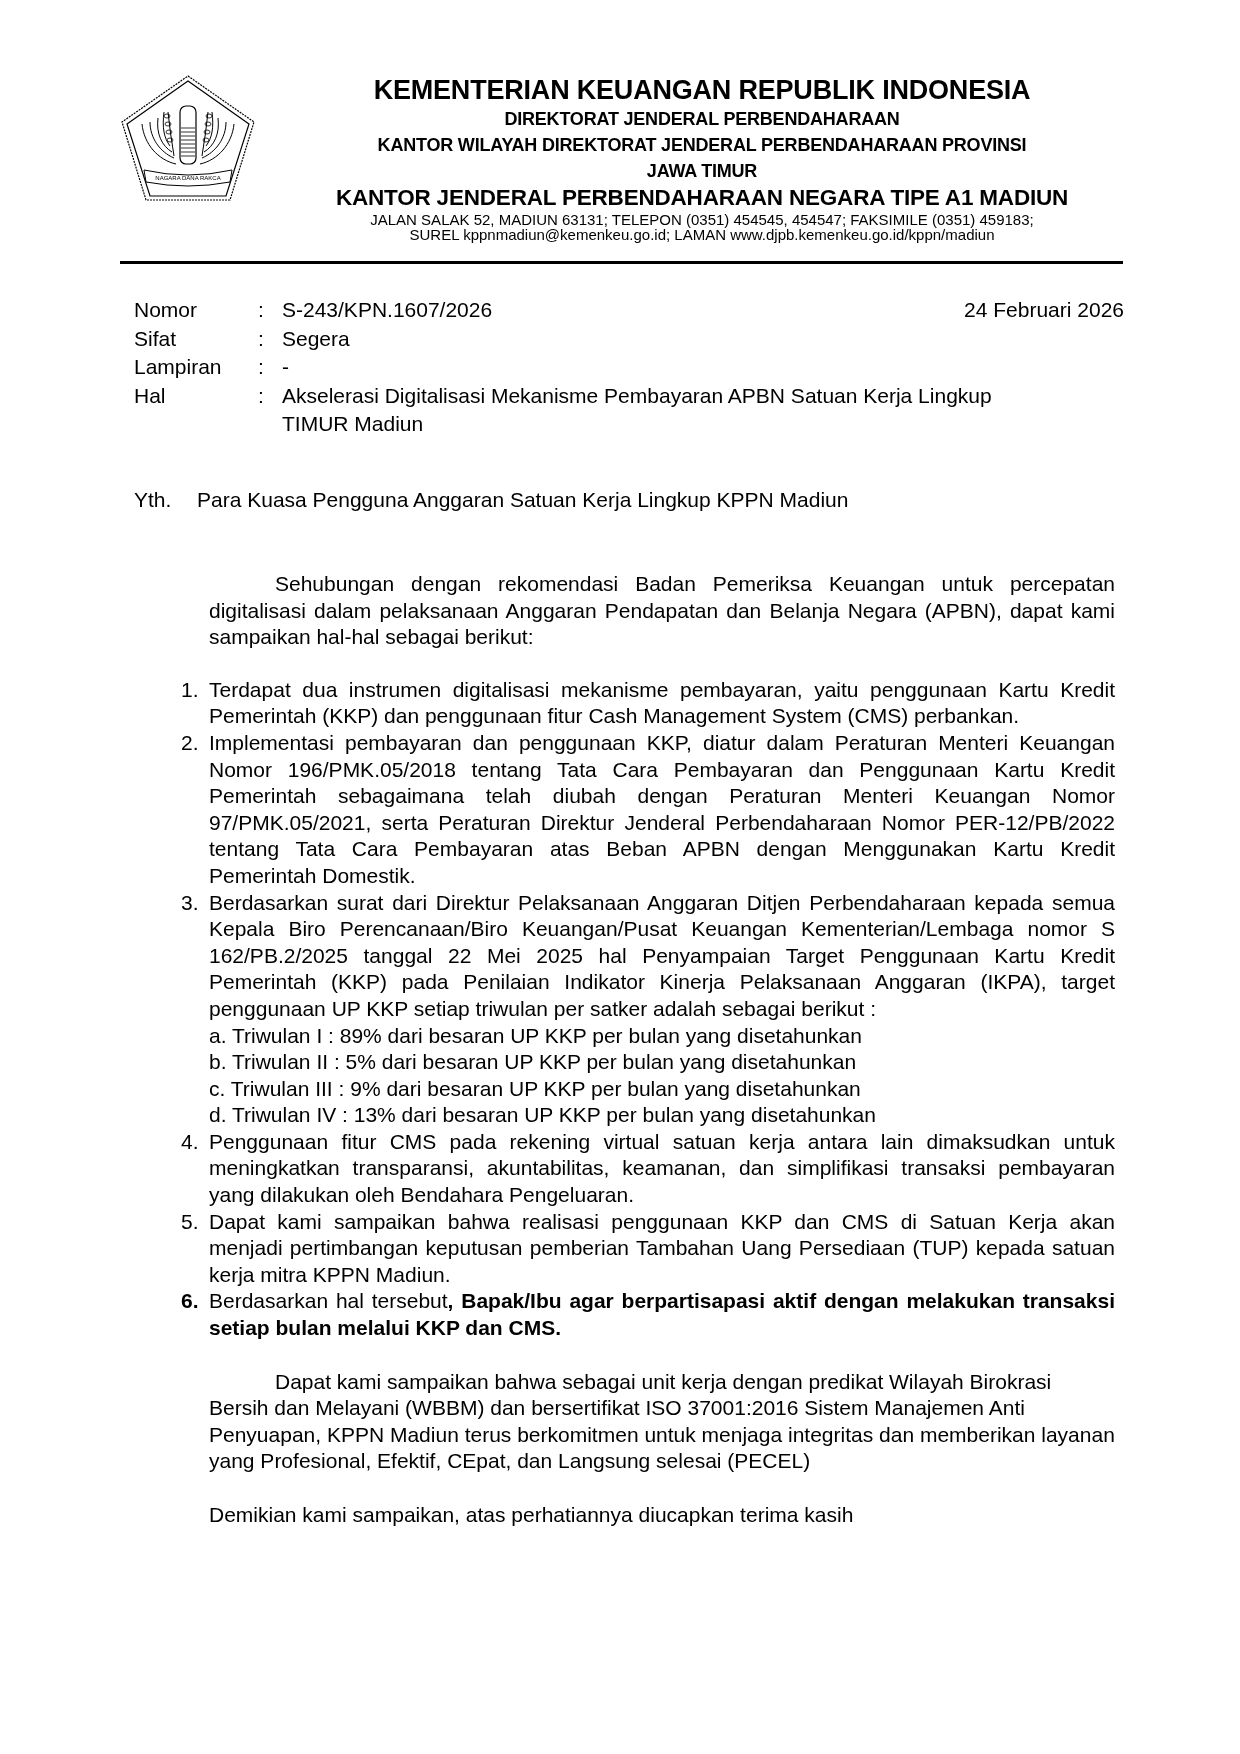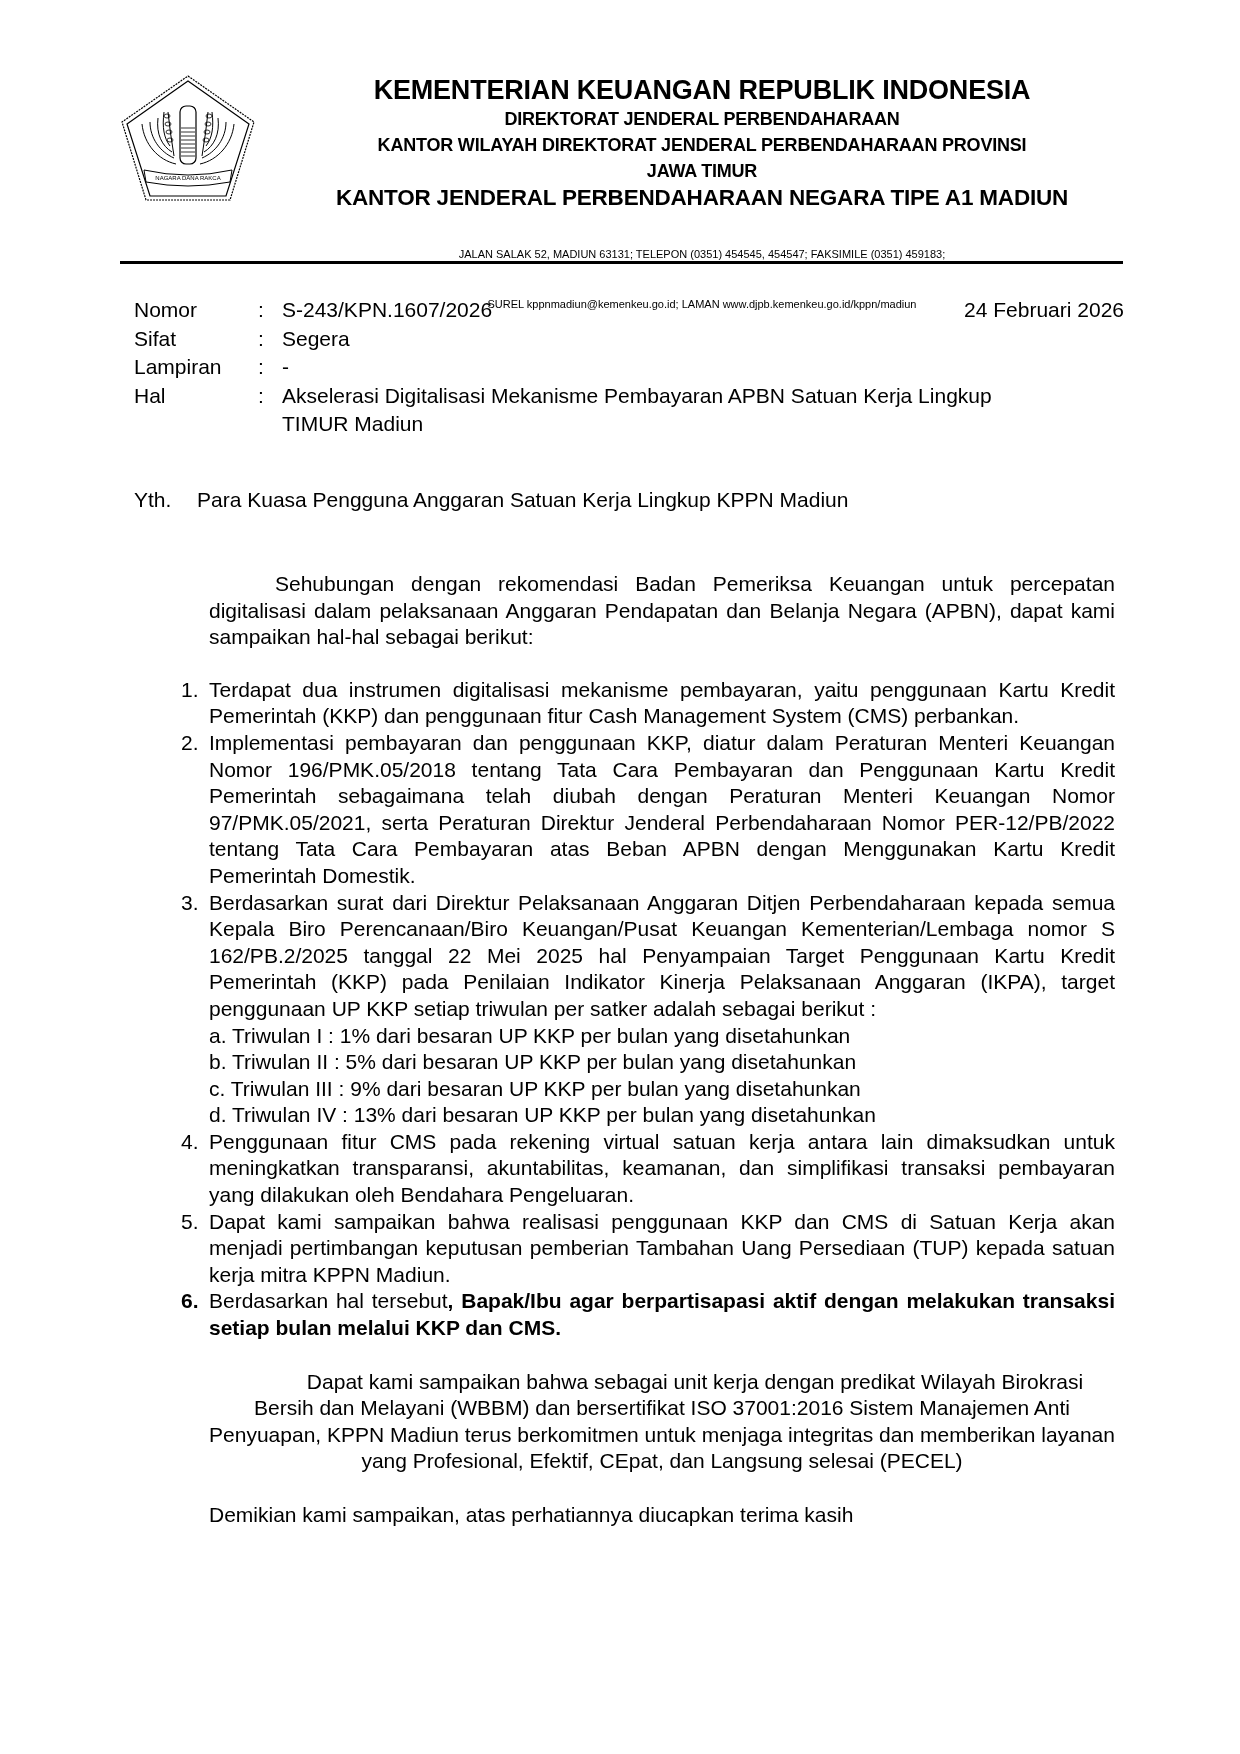--- a/index.html
+++ b/index.html
@@ -4,21 +4,21 @@
 <style>
   html, body { margin:0; padding:0; background:#ffffff; }
   body { width:1240px; height:1754px; position:relative; overflow:hidden;
          font-family:"Liberation Sans", sans-serif; color:#000; }
   .page { position:absolute; left:0; top:0; width:996px; height:1754px; }
   .logo { position:absolute; left:118px; top:72px; width:140px; height:132px; }
   .kop { position:absolute; left:262px; top:74px; width:880px; text-align:center; }
   .kop .l1 { font-size:27px; font-weight:bold; line-height:32px; letter-spacing:-0.2px; }
   .kop .l2 { font-size:18px; font-weight:bold; line-height:26px; letter-spacing:-0.2px; }
   .kop .l5 { font-size:22.5px; font-weight:bold; line-height:28px; letter-spacing:-0.2px; }
-  .kop .addr { font-size:11px; line-height:15px;margin-top:35px; }
+  .kop .addr { font-size:15px; line-height:15px; }
   .rule { position:absolute; left:120px; top:261px; width:1003px; height:3px; background:#000; }
   .meta { position:absolute; left:134px; top:296px; width:990px; font-size:21px; line-height:28.5px; }
   .meta .row { display:flex; }
   .meta .lbl { width:124px; }
   .meta .colon { width:24px; }
   .meta .val { flex:1; }
   .meta .date { position:absolute; right:0; top:0; }
   .yth { position:absolute; left:134px; top:486px; font-size:21px; line-height:28px; display:flex; }
   .yth .lbl { width:63px; }
   .body { position:absolute; left:209px; top:571px; width:906px; font-size:21px; line-height:26.6px; text-align:justify; }
@@ -130,37 +130,37 @@
         <span>Terdapat dua instrumen digitalisasi mekanisme pembayaran, yaitu penggunaan Kartu Kredit Pemerintah (KKP) dan penggunaan fitur Cash Management System (CMS) perbankan.</span>
       </li>
       <li>
         <span class="num">2.</span>
         <span>Implementasi pembayaran dan penggunaan KKP, diatur dalam Peraturan Menteri Keuangan Nomor 196/PMK.05/2018 tentang Tata Cara Pembayaran dan Penggunaan Kartu Kredit Pemerintah sebagaimana telah diubah dengan Peraturan Menteri Keuangan Nomor 97/PMK.05/2021, serta Peraturan Direktur Jenderal Perbendaharaan Nomor PER-12/PB/2022 tentang Tata Cara Pembayaran atas Beban APBN dengan Menggunakan Kartu Kredit Pemerintah Domestik.</span>
       </li>
       <li>
         <span class="num">3.</span>
         <span>Berdasarkan surat dari Direktur Pelaksanaan Anggaran Ditjen Perbendaharaan kepada semua Kepala Biro Perencanaan/Biro Keuangan/Pusat Keuangan Kementerian/Lembaga nomor S 162/PB.2/2025 tanggal 22 Mei 2025 hal Penyampaian Target Penggunaan Kartu Kredit Pemerintah (KKP) pada Penilaian Indikator Kinerja Pelaksanaan Anggaran (IKPA), target penggunaan UP KKP setiap triwulan per satker adalah sebagai berikut :</span>
         <ul class="sub">
-          <li>a. Triwulan I : 1% dari besaran UP KKP per bulan yang disetahunkan</li>
+          <li>a. Triwulan I : 89% dari besaran UP KKP per bulan yang disetahunkan</li>
           <li>b. Triwulan II : 5% dari besaran UP KKP per bulan yang disetahunkan</li>
           <li>c. Triwulan III : 9% dari besaran UP KKP per bulan yang disetahunkan</li>
           <li>d. Triwulan IV : 13% dari besaran UP KKP per bulan yang disetahunkan</li>
         </ul>
       </li>
       <li>
         <span class="num">4.</span>
         <span>Penggunaan fitur CMS pada rekening virtual satuan kerja antara lain dimaksudkan untuk meningkatkan transparansi, akuntabilitas, keamanan, dan simplifikasi transaksi pembayaran yang dilakukan oleh Bendahara Pengeluaran.</span>
       </li>
       <li>
         <span class="num">5.</span>
         <span>Dapat kami sampaikan bahwa realisasi penggunaan KKP dan CMS di Satuan Kerja akan menjadi pertimbangan keputusan pemberian Tambahan Uang Persediaan (TUP) kepada satuan kerja mitra KPPN Madiun.</span>
       </li>
       <li>
         <span class="num bold">6.</span>
         <span>Berdasarkan hal tersebut</span><span class="bold">, Bapak/Ibu agar berpartisapasi aktif dengan melakukan transaksi setiap bulan melalui KKP dan CMS.</span>
       </li>
     </ol>
 
-    <p class="indent closing1" style="text-align:center;">Dapat kami sampaikan bahwa sebagai unit kerja dengan predikat Wilayah Birokrasi Bersih dan Melayani (WBBM) dan bersertifikat ISO 37001:2016 Sistem Manajemen Anti Penyuapan, KPPN Madiun terus berkomitmen untuk menjaga integritas dan memberikan layanan yang Profesional, Efektif, CEpat, dan Langsung selesai (PECEL)</p>
+    <p class="indent closing1" style="text-align:left;">Dapat kami sampaikan bahwa sebagai unit kerja dengan predikat Wilayah Birokrasi Bersih dan Melayani (WBBM) dan bersertifikat ISO 37001:2016 Sistem Manajemen Anti Penyuapan, KPPN Madiun terus berkomitmen untuk menjaga integritas dan memberikan layanan yang Profesional, Efektif, CEpat, dan Langsung selesai (PECEL)</p>
     <p class="closing2">Demikian kami sampaikan, atas perhatiannya diucapkan terima kasih</p>
   </div>
 
 </div>
 
 </body></html>

